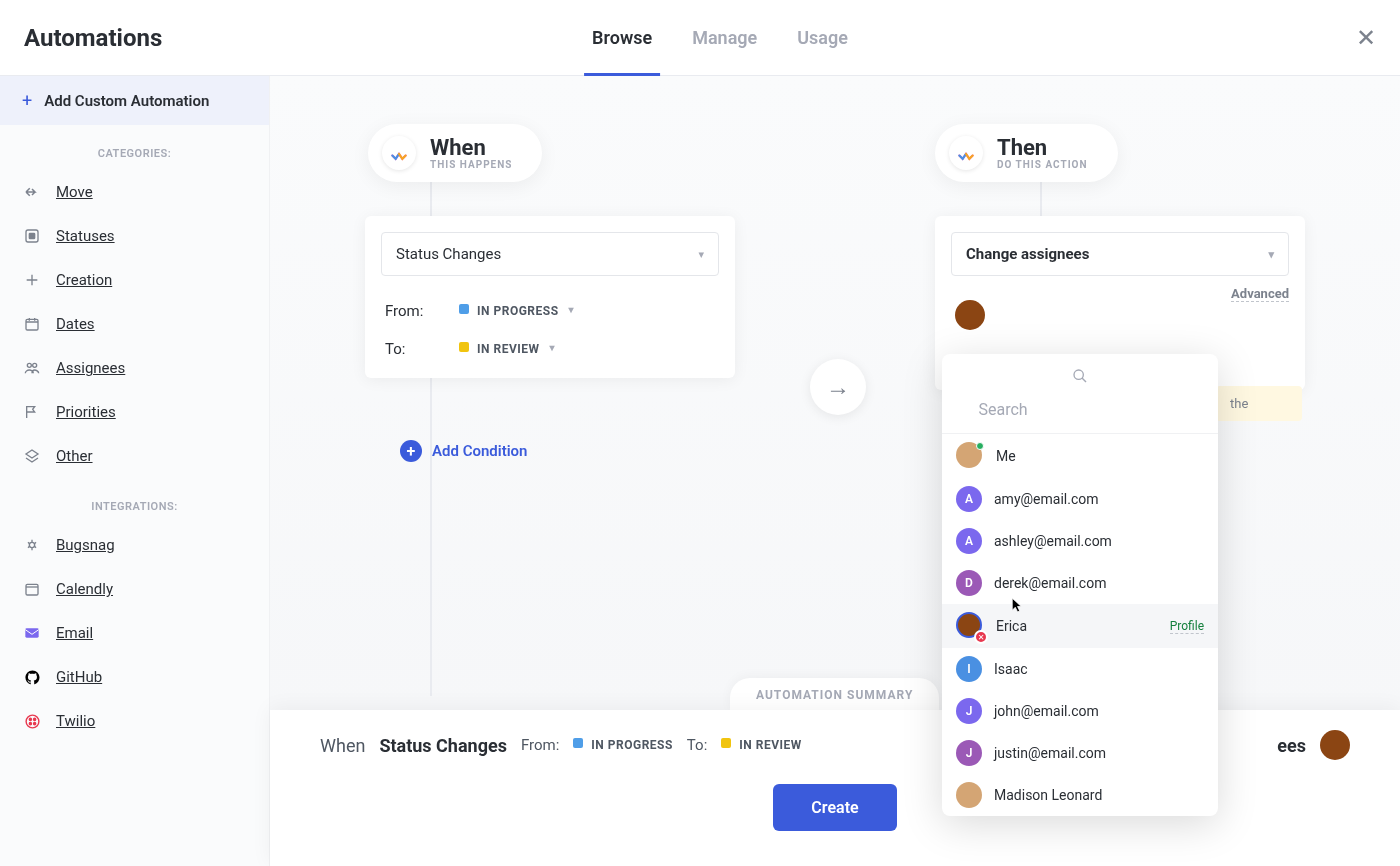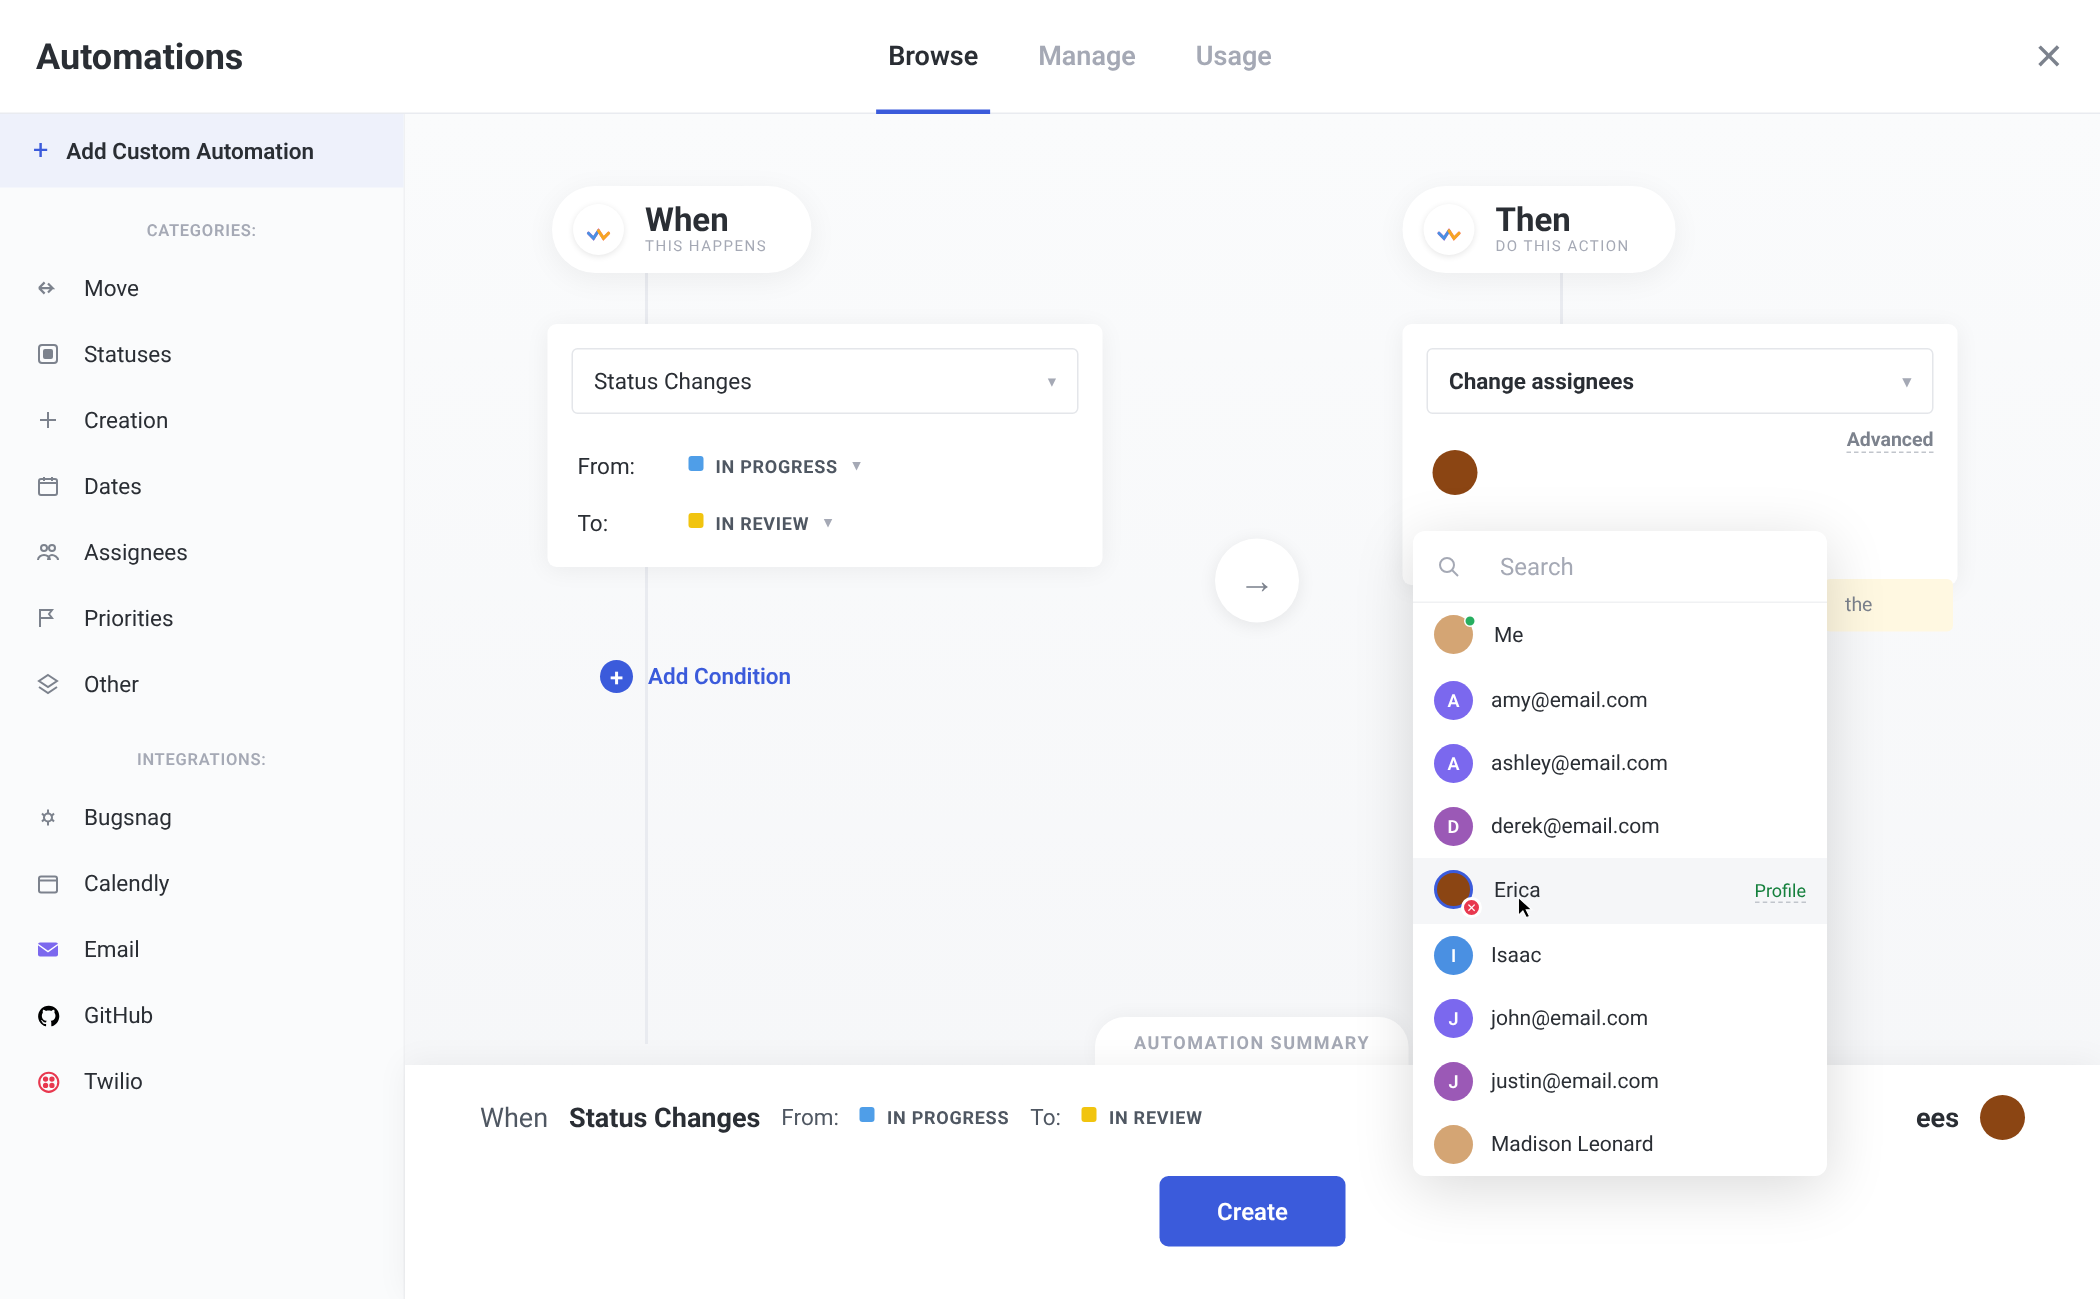--- a/index.html
+++ b/index.html
@@ -12,33 +12,33 @@
 .tab { font-size: 18px; font-weight: 600; color: #a5a9b5; cursor: pointer; height: 100%; display: flex; align-items: center; position: relative; }
 .tab.active { color: #2a2e34; }
 .tab.active::after { content: ""; position: absolute; left: -8px; right: -8px; bottom: -1px; height: 3px; background: #3b5bdb; }
 .close-x { position: absolute; right: 24px; top: 50%; transform: translateY(-50%); font-size: 24px; color: #7c828d; cursor: pointer; }
 
 
 .sidebar { position: absolute; top: 76px; left: 0; width: 270px; bottom: 0; background: #fafbfc; border-right: 1px solid #f0f1f3; }
 .add-custom { display: flex; align-items: center; gap: 12px; padding: 14px 22px; background: #eef1fb; font-size: 15px; font-weight: 600; color: #2a2e34; cursor: pointer; }
 .add-custom .plus { color: #3b5bdb; font-size: 18px; font-weight: 400; }
 .section-label { font-size: 11px; font-weight: 600; letter-spacing: 0.5px; color: #a5a9b5; padding: 22px 22px 10px; text-align: center; }
-.side-item { display: flex; align-items: center; gap: 14px; padding: 12px 22px; font-size: 15px; color: #2a2e34; cursor: pointer; }
+.side-item { display: flex; align-items: center; gap: 14px; padding: 12px 22px; font-size: 15px; color: #2a2e34; cursor: pointer; text-decoration: underline; }
 .side-item .ico { width: 20px; height: 20px; display: flex; align-items: center; justify-content: center; color: #7c828d; }
 .side-item.purple .ico { color: #7b68ee; }
 .side-item.red .ico { color: #e8384f; }
 
 
 .main { position: absolute; top: 76px; left: 270px; right: 0; bottom: 0; background: linear-gradient(180deg, #fafbfc 0%, #f5f6f8 100%); }
 
 
 .pill { position: absolute; background: #fff; border-radius: 40px; box-shadow: 0 4px 20px rgba(0,0,0,0.06); display: flex; align-items: center; padding: 12px 30px 12px 14px; gap: 14px; }
 .pill .logo { width: 34px; height: 34px; border-radius: 50%; background: #fff; box-shadow: 0 1px 4px rgba(0,0,0,0.1); display: flex; align-items: center; justify-content: center; }
 .pill .title { font-size: 22px; font-weight: 700; color: #2a2e34; line-height: 1; }
-.pill .subtitle { font-size: 10px; font-weight: 400; color: #a5a9b5; letter-spacing: 1px; }
+.pill .subtitle { font-size: 10px; font-weight: 700; color: #a5a9b5; letter-spacing: 1px; }
 
 .connector-v { position: absolute; width: 2px; background: #e9ebf0; }
 .arrow-circle { position: absolute; width: 56px; height: 56px; border-radius: 50%; background: #fff; box-shadow: 0 2px 12px rgba(0,0,0,0.08); display: flex; align-items: center; justify-content: center; font-size: 24px; color: #7c828d; }
 
 
 .card { position: absolute; background: #fff; border-radius: 6px; box-shadow: 0 2px 16px rgba(0,0,0,0.06); }
 .select-box { border: 1px solid #e4e6ea; border-radius: 4px; padding: 12px 14px; display: flex; justify-content: space-between; align-items: center; font-size: 15px; color: #2a2e34; cursor: pointer; margin: 16px; }
 .select-box .chev { color: #a5a9b5; font-size: 11px; }
 .field-row { display: flex; align-items: center; padding: 10px 20px; gap: 24px; }
 .field-label { font-size: 15px; color: #2a2e34; width: 50px; }
@@ -52,21 +52,21 @@
 .advanced-link { position: absolute; right: 16px; bottom: 12px; font-size: 13px; color: #7c828d; border-bottom: 1px dashed #c1c5cc; cursor: pointer; }
 
 .avatar { width: 28px; height: 28px; border-radius: 50%; display: flex; align-items: center; justify-content: center; font-size: 12px; font-weight: 600; color: #fff; overflow: hidden; }
 .avatar.small { width: 26px; height: 26px; }
 .avatar.pic { background: #8b4513; } 
 
 .note { position: absolute; background: #fff8e1; border-radius: 4px; padding: 10px 14px; font-size: 13px; color: #7c828d; }
 
 
 .dropdown { position: absolute; background: #fff; border-radius: 8px; box-shadow: 0 8px 40px rgba(0,0,0,0.15); width: 276px; overflow: hidden; z-index: 50; }
-.dd-search { display: flex; align-items: center; gap: 26px; padding: 14px 16px; border-bottom: 1px solid #f0f1f3; }
+.dd-search { display: flex; align-items: center; gap: 16px; padding: 14px 16px; border-bottom: 1px solid #f0f1f3; flex-direction: column; }
 .dd-search input { border: none; outline: none; font-size: 16px; flex: 1; color: #2a2e34; }
 .dd-search input::placeholder { color: #a5a9b5; }
 .dd-search .search-ico { color: #a5a9b5; }
 .dd-item { display: flex; align-items: center; gap: 12px; padding: 8px 14px; font-size: 14px; color: #2a2e34; cursor: pointer; }
 .dd-item:hover, .dd-item.hover { background: #f5f6f8; }
 .dd-item .profile { margin-left: auto; font-size: 12px; color: #15803d; border-bottom: 1px dashed #c1c5cc; }
 .dd-item .avatar-wrap { position: relative; width: 28px; height: 28px; }
 .green-dot { position: absolute; width: 8px; height: 8px; background: #27ae60; border-radius: 50%; top: 0; right: 0; border: 1px solid #fff; }
 
 

